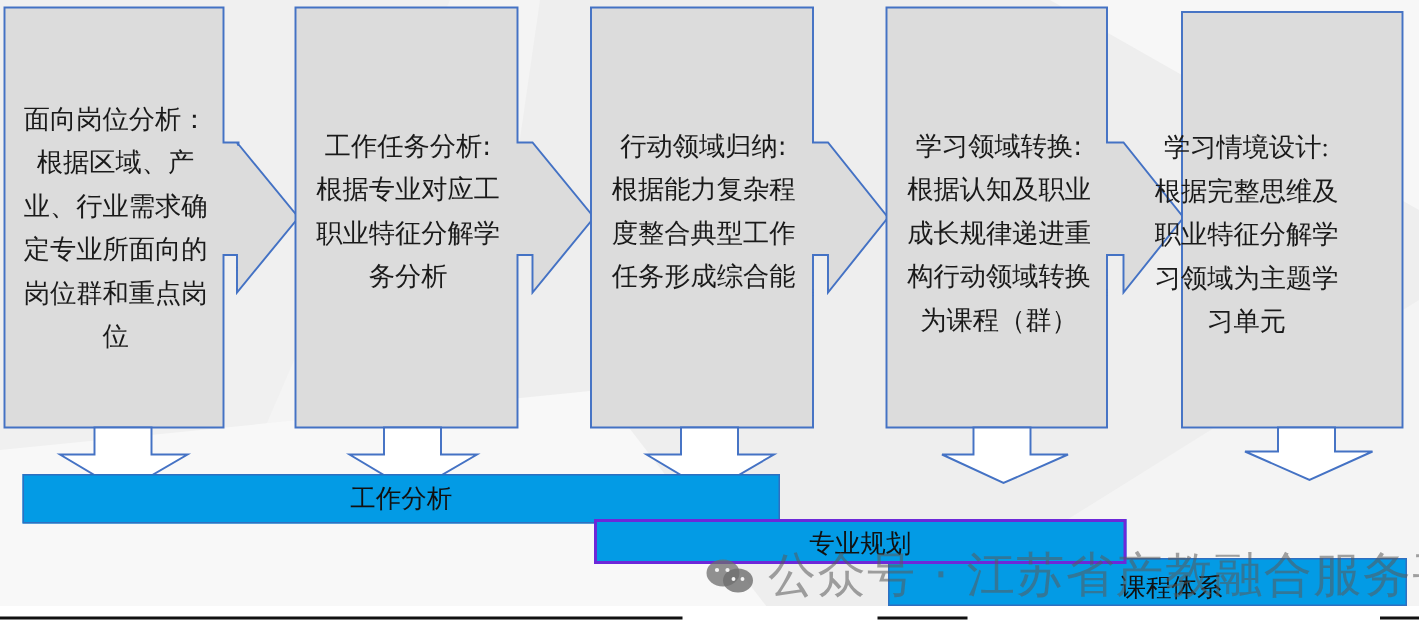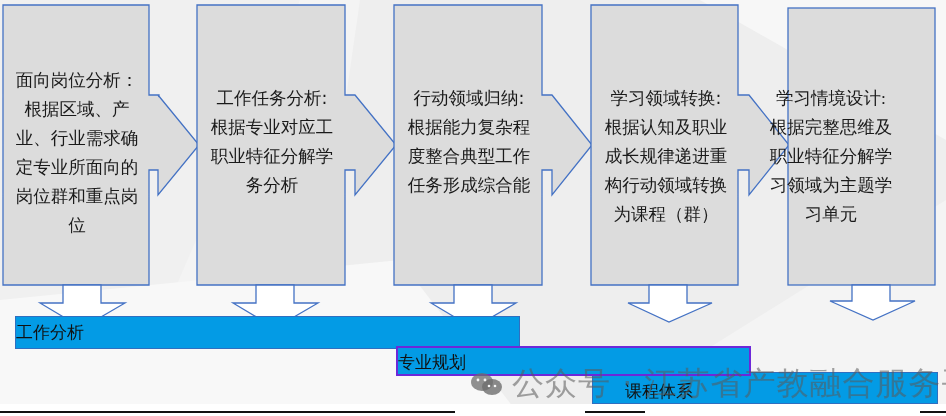--- a/index.html
+++ b/index.html
@@ -3,21 +3,21 @@
 <meta charset="utf-8">
 <style>
   html,body{margin:0;padding:0;}
   body{width:946px;height:416px;position:relative;overflow:hidden;
        background:#f4f4f4;font-family:"DejaVu Sans","Liberation Sans",sans-serif;}
   .bg-shape{position:absolute;}
   .diagram{position:absolute;left:0;top:0;width:946px;height:416px;}
   .box-text{position:absolute;font-size:17.5px;line-height:29px;color:#1a1a1a;
             letter-spacing:0px;word-break:break-all;text-align:center;}
   .bar{position:absolute;background:#039be5;color:#111;font-size:17px;
-       display:flex;align-items:center;justify-content:flex-start;box-sizing:border-box;}
+       display:flex;align-items:center;justify-content:center;box-sizing:border-box;}
   .bar1{left:15px;top:316px;width:505px;height:33px;border:1px solid #2f6fc0;}
   .bar2{left:396px;top:346px;width:355px;height:30px;border:2px solid #6d28d9;}
   .bar3{left:592px;top:372px;width:346px;height:32px;border:1px solid #2f6fc0;padding-left:32px;}
   .watermark{position:absolute;left:470px;top:362px;font-size:32px;color:rgba(90,90,90,0.55);
              display:flex;align-items:center;gap:8px;letter-spacing:1px;white-space:nowrap;}
   .wechat{width:34px;height:26px;position:relative;}
   .bottom-strip{position:absolute;left:0;top:404px;width:946px;height:12px;background:#ffffff;}
   .bottom-line{position:absolute;top:411px;height:2px;background:#111;}
 </style>
 </head>

